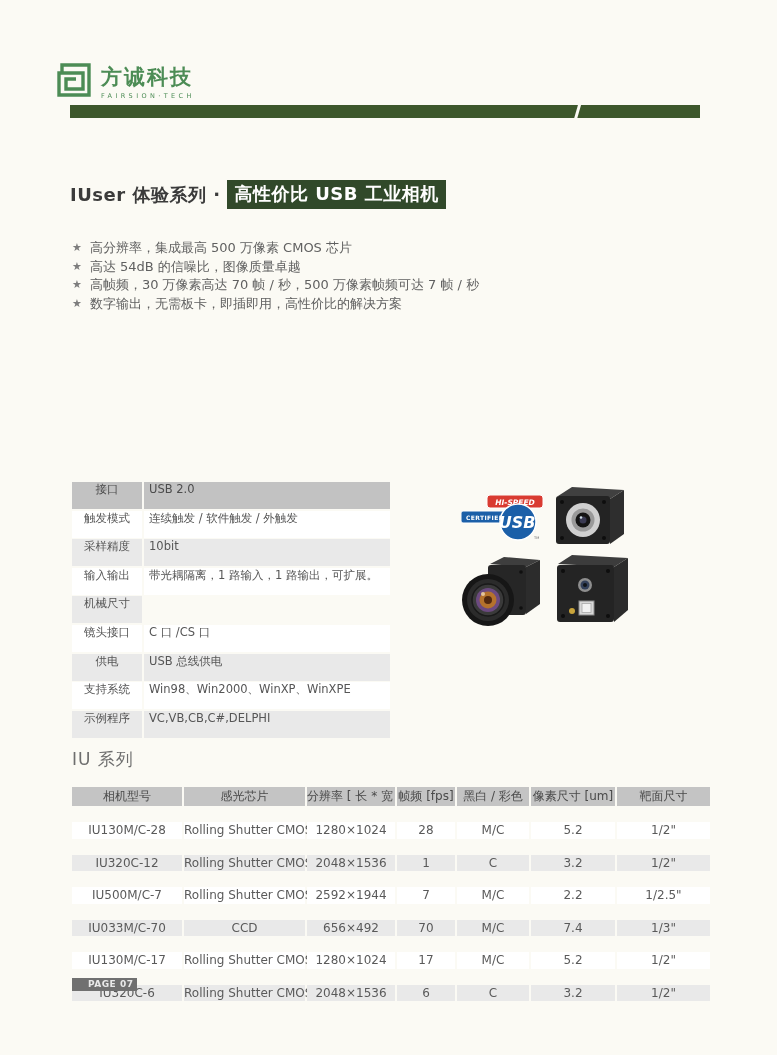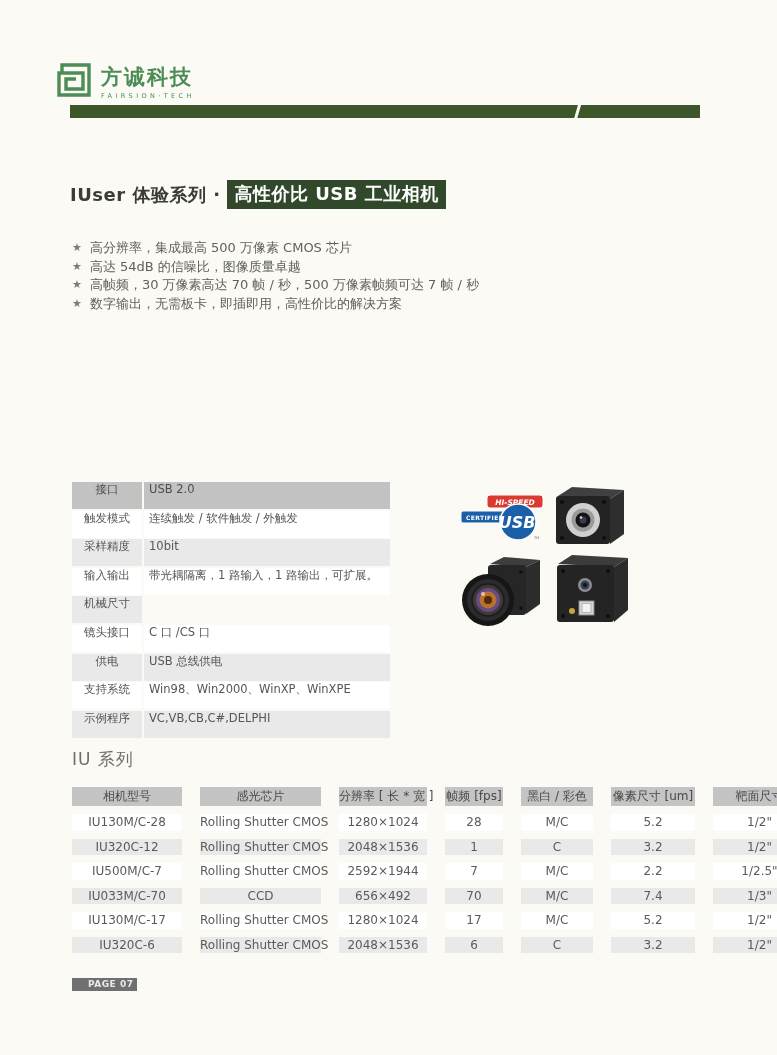--- a/index.html
+++ b/index.html
@@ -39,21 +39,21 @@
   .usb-logo { position:absolute; left:6px; top:15px; }
   .cam-front { position:absolute; left:95px; top:4px; }
   .cam-lens  { position:absolute; left:3px; top:74px; }
   .cam-back  { position:absolute; left:97px; top:72px; }
 
   
   .series-heading { position:absolute; left:72px; top:748px; font-size:17px; color:#6e6e6e; letter-spacing:1px; }
 
   
   .models-table { position:absolute; left:72px; top:787px; width:640px; }
-  .m-row { display:grid; grid-template-columns:110px 121px 88px 58px 72px 84px 93px; column-gap:18px; margin-bottom:8px; }
+  .m-row { display:grid; grid-template-columns:110px 121px 88px 58px 72px 84px 93px; column-gap:2px; margin-bottom:16px; }
   .m-cell { background:#ffffff; font-size:12px; color:#5a5a5a; text-align:center; line-height:16.5px; height:16.5px; white-space:nowrap; }
   .m-head .m-cell { background:#c4c4c4; color:#4a4a4a; height:19px; line-height:19px; }
   .m-shade .m-cell { background:#e9e9e9; }
 
   
   .page-badge { position:absolute; left:72px; top:978px; background:#707070; color:#e9e9e9; font-size:9px; font-weight:bold; padding:1px 4px 2px 16px; letter-spacing:0.5px; }
 
   svg text { font-family:"DejaVu Sans", sans-serif; }
 </style>
 </head>

